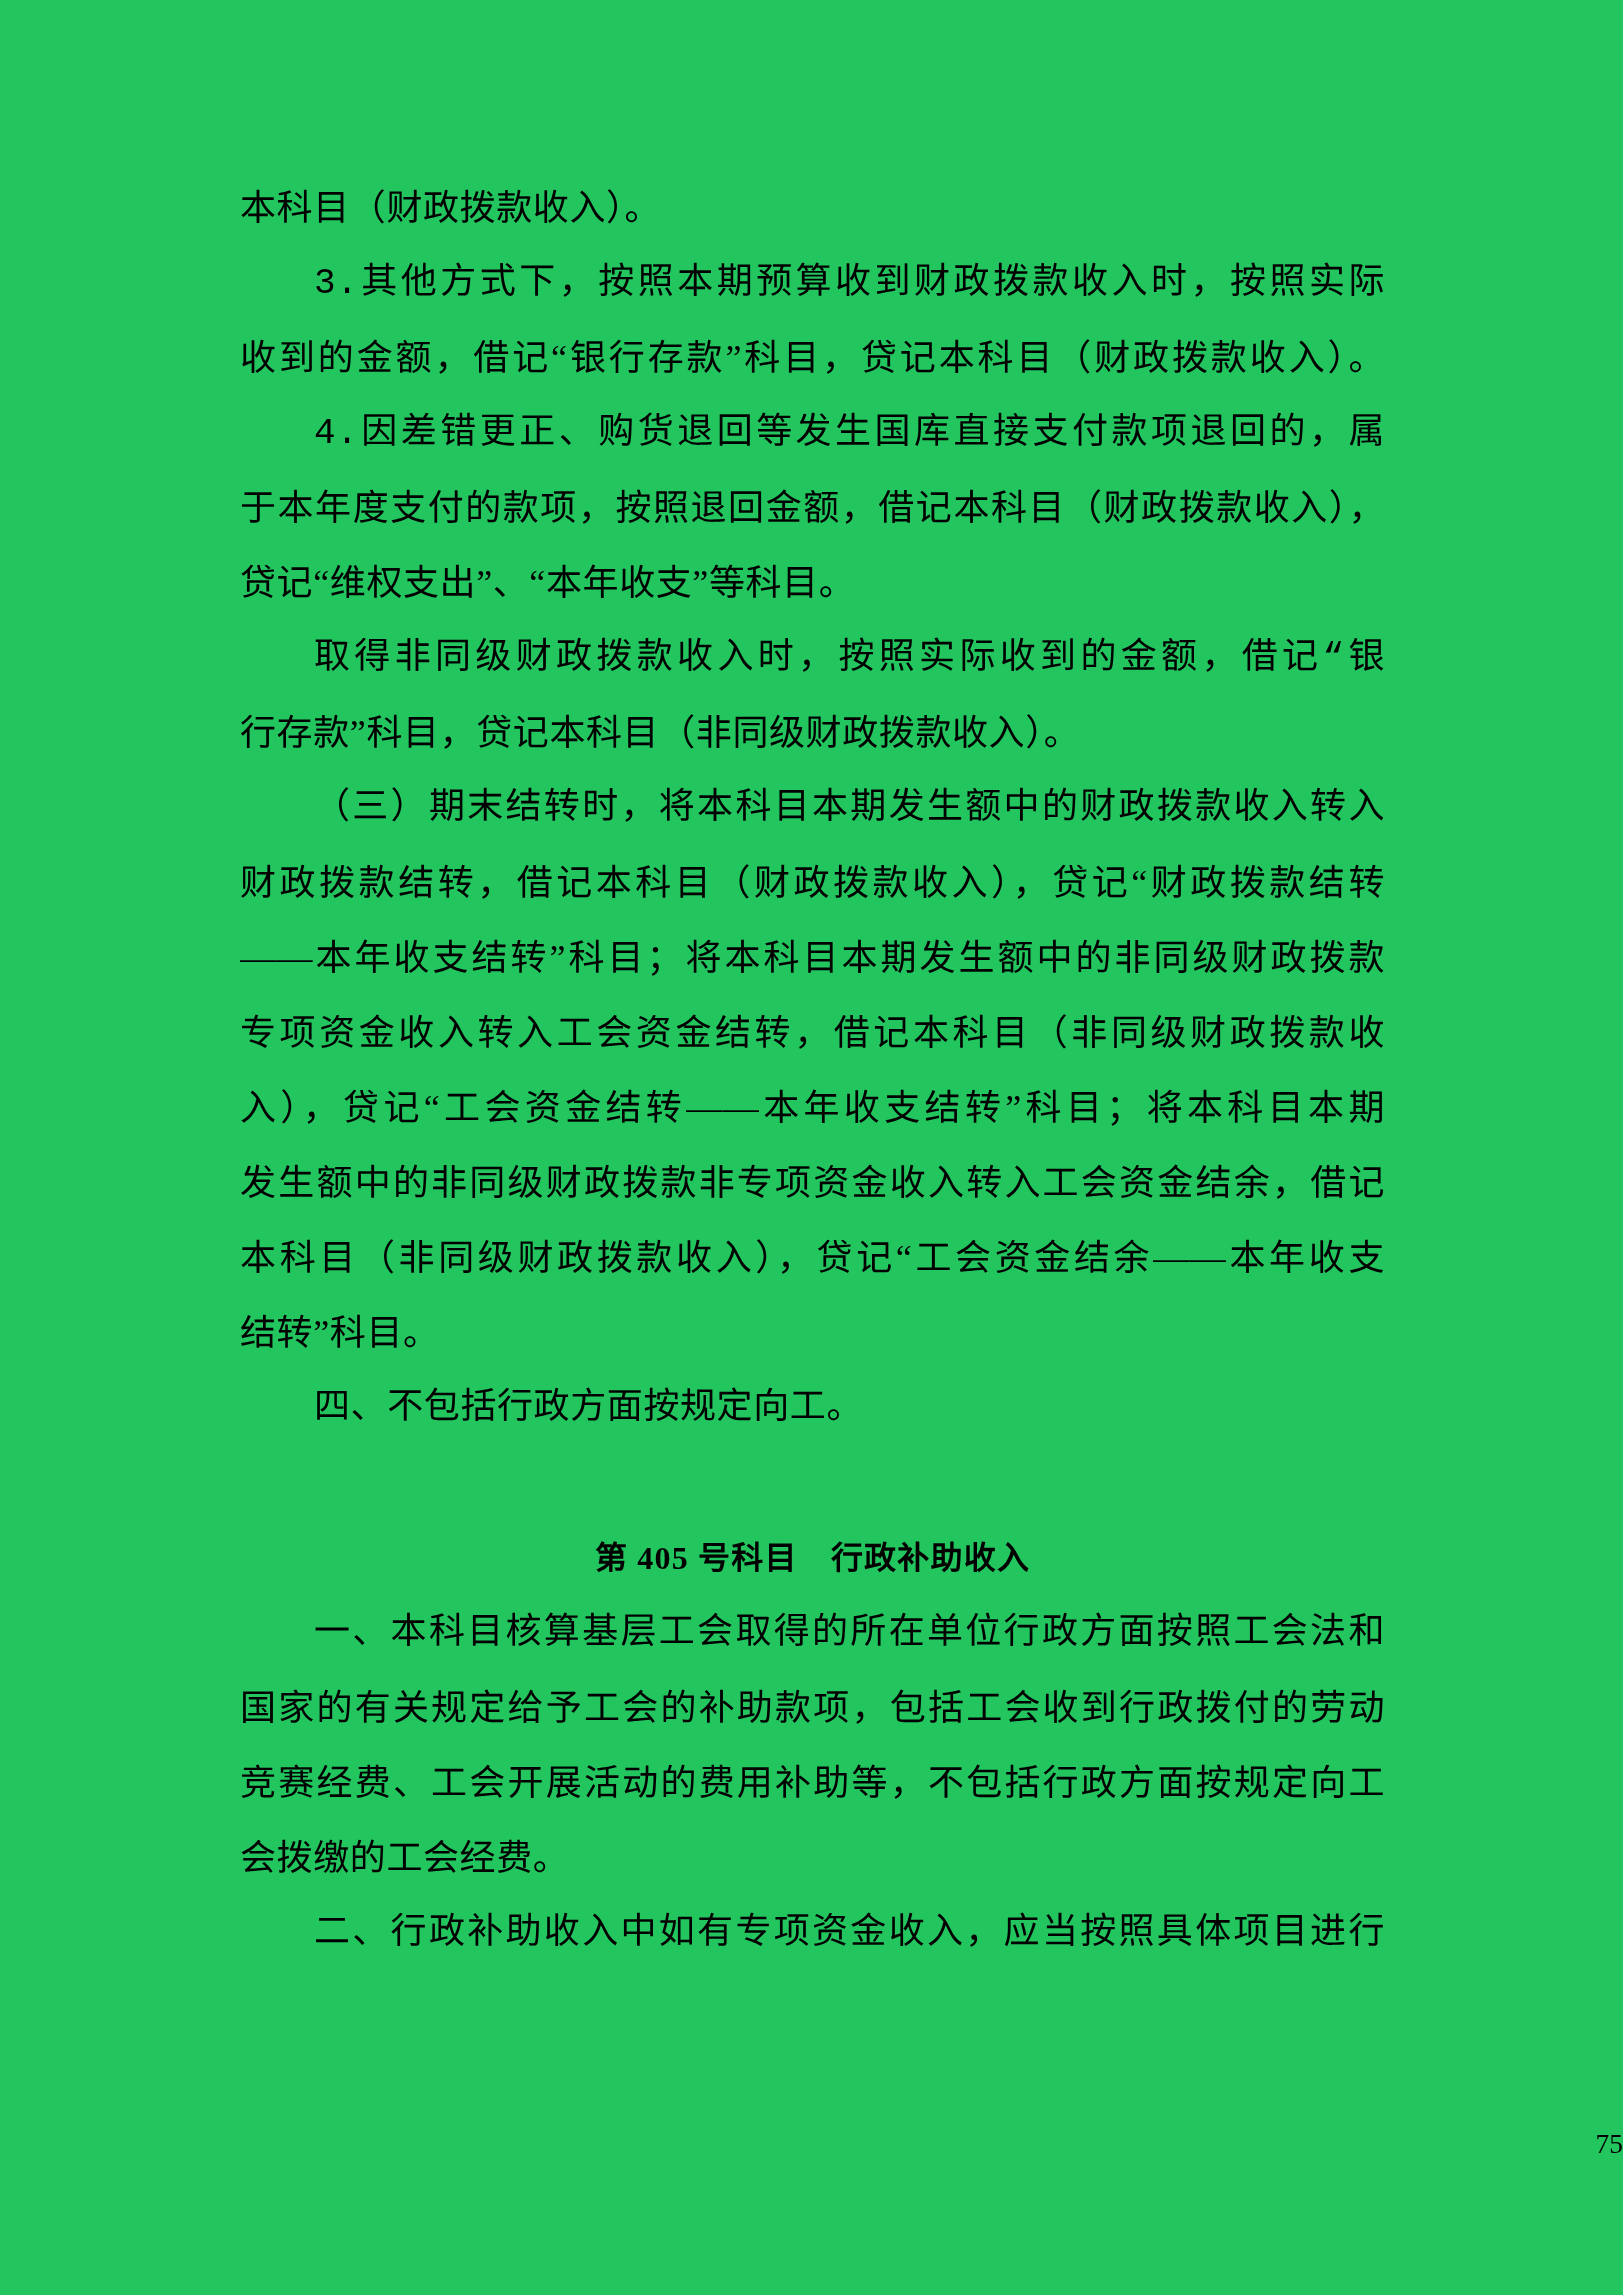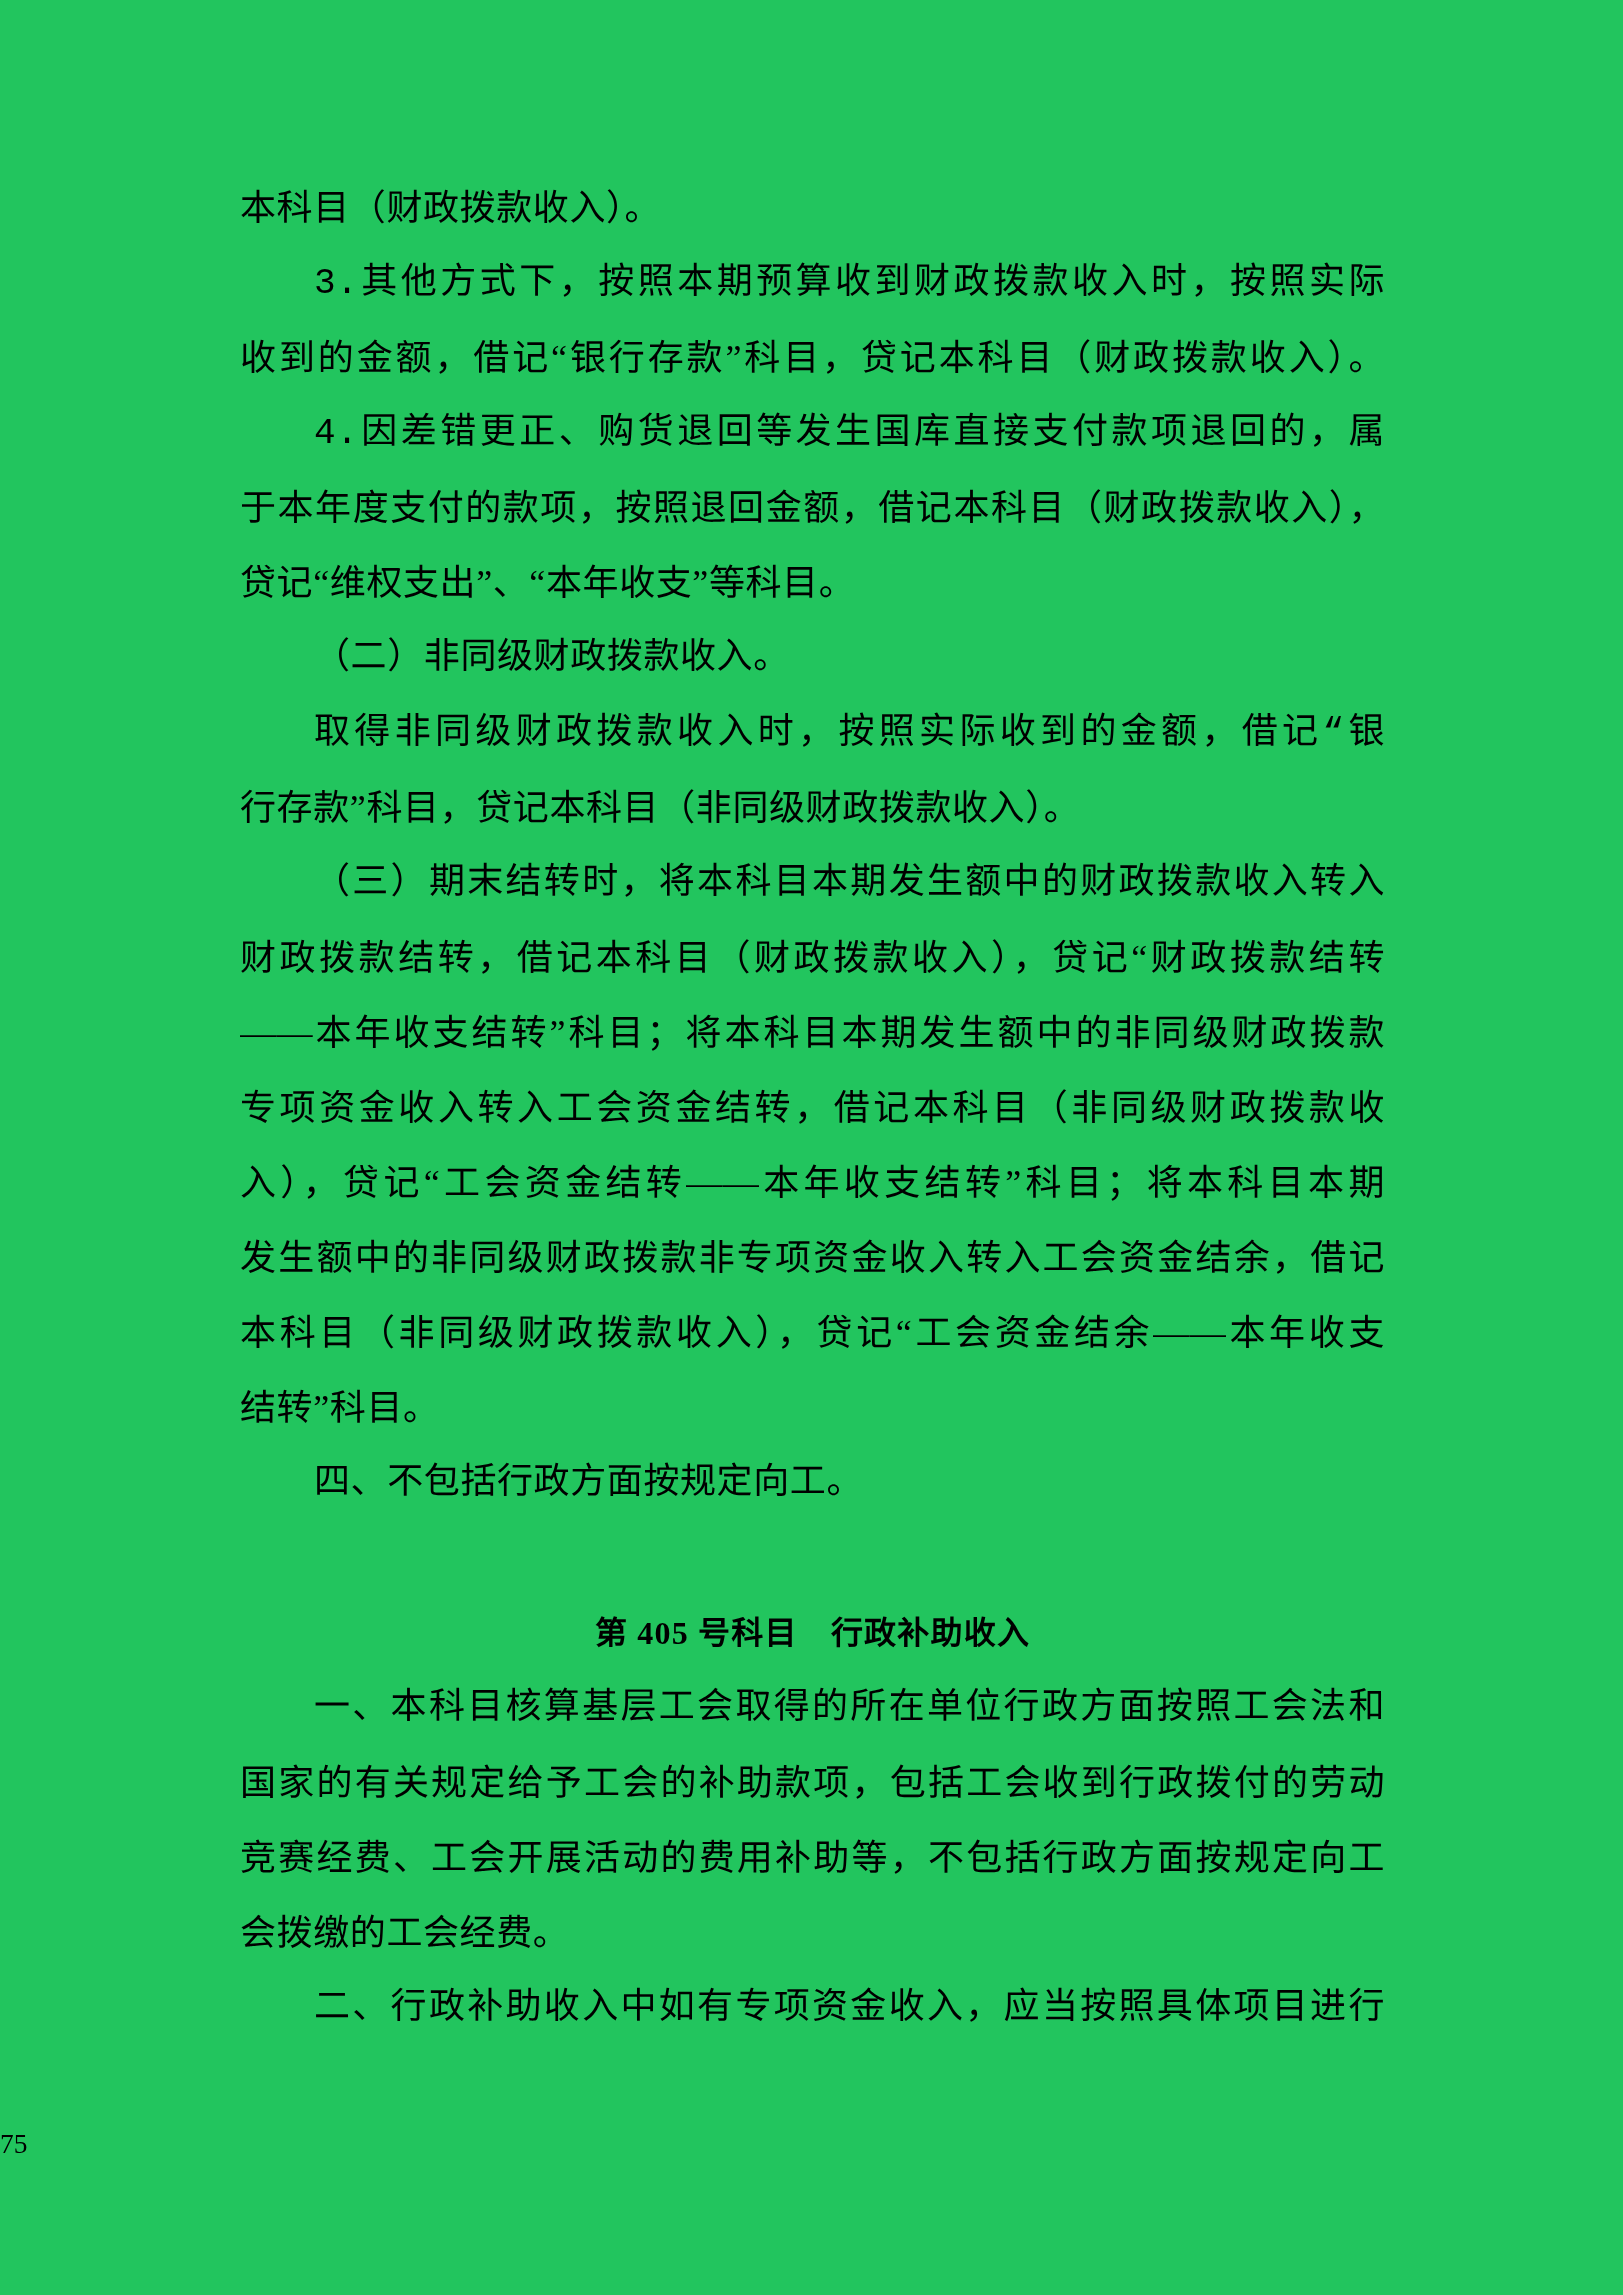--- a/index.html
+++ b/index.html
@@ -55,41 +55,40 @@
     text-align: center;
     letter-spacing: 1.2px;
   }
   .page-number {
     position: absolute;
     left: 0;
     top: 2123px;
     width: 1623px;
     height: 42px;
     line-height: 42px;
-    text-align: left;
+    text-align: right;
     font-size: 27.4px;
   }
 </style>
 </head>
 <body>
 
 <div class="page">
 
   <div class="text-block">
 
     <div class="line">本科目（财政拨款收入）。</div>
 
     <div class="line indent just">3.其他方式下，按照本期预算收到财政拨款收入时，按照实际</div>
     <div class="line just">收到的金额，借记“银行存款”科目，贷记本科目（财政拨款收入）。</div>
 
     <div class="line indent just">4.因差错更正、购货退回等发生国库直接支付款项退回的，属</div>
     <div class="line just">于本年度支付的款项，按照退回金额，借记本科目（财政拨款收入），</div>
     <div class="line">贷记“维权支出”、“本年收支”等科目。</div>
 
-    <div class="line indent">（二）非同级财政拨款收入。</div>
 
     <div class="line indent just">取得非同级财政拨款收入时，按照实际收到的金额，借记“银</div>
     <div class="line">行存款”科目，贷记本科目（非同级财政拨款收入）。</div>
 
     <div class="line indent just">（三）期末结转时，将本科目本期发生额中的财政拨款收入转入</div>
     <div class="line just">财政拨款结转，借记本科目（财政拨款收入），贷记“财政拨款结转</div>
     <div class="line just">——本年收支结转”科目；将本科目本期发生额中的非同级财政拨款</div>
     <div class="line just">专项资金收入转入工会资金结转，借记本科目（非同级财政拨款收</div>
     <div class="line just">入），贷记“工会资金结转——本年收支结转”科目；将本科目本期</div>
     <div class="line just">发生额中的非同级财政拨款非专项资金收入转入工会资金结余，借记</div>

